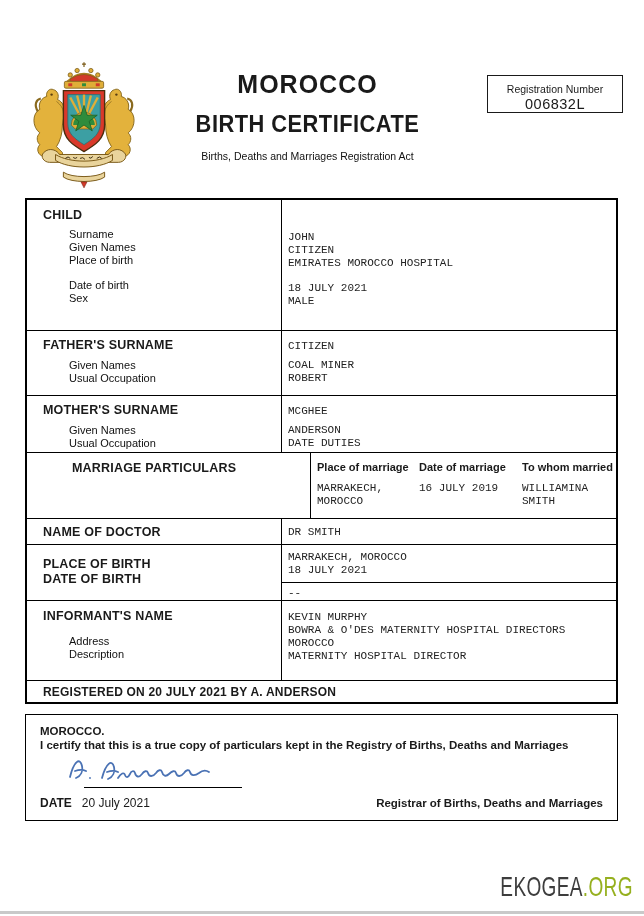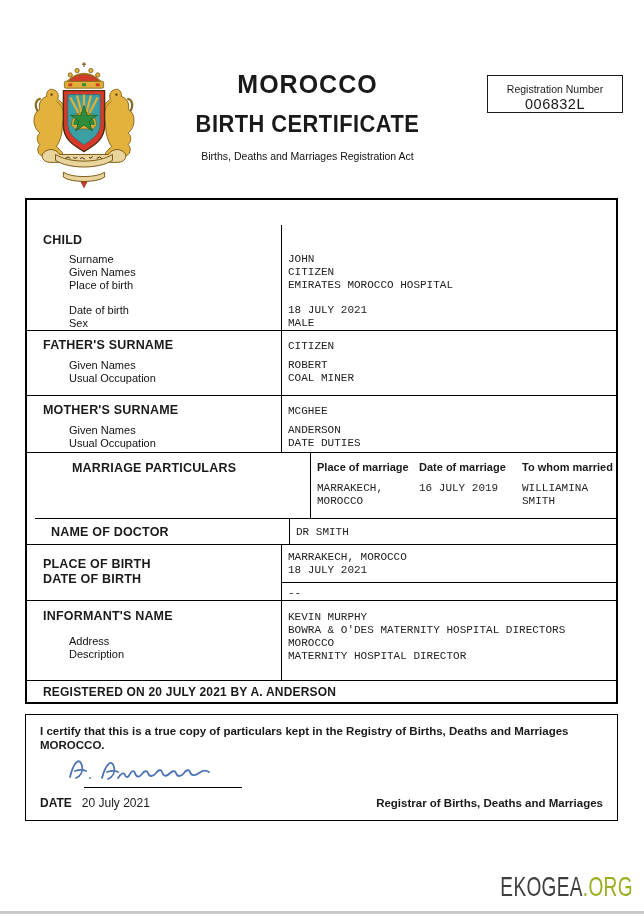--- a/index.html
+++ b/index.html
@@ -15,33 +15,33 @@
                transform:scaleX(0.95); transform-origin:center; line-height:26px; }
   .subtitle { font-size:10.5px; margin-top:13px; color:#111; }
   .regbox { position:absolute; left:487px; top:75px; width:136px; height:38px;
             border:1.5px solid #1a1a1a; text-align:center; padding-top:7px; }
   .regbox .lbl { font-size:10.5px; }
   .regbox .val { font-size:14.5px; letter-spacing:0.5px; margin-top:1px; }
 
   
   .cert-table { position:absolute; left:25px; top:198px; width:593px; border:2px solid #000; background:#fff; }
   .trow { position:relative; display:flex; border-top:1px solid #000; }
-  .trow:first-child { border-top:none;align-items:flex-end; }
+  .trow:first-child { border-top:none; }
   .lcell { width:255px; border-right:1px solid #000; padding-left:16px; }
   .rcell { flex:1; padding-left:6px; }
   .sec { font-size:12.5px; font-weight:bold; letter-spacing:0.2px; }
   .sublabels { padding-left:26px; font-size:11px; line-height:13px; color:#111; }
   .mono { font-family:"Liberation Mono", monospace; font-size:11px; line-height:13px; color:#222; }
   .gap { height:12px; }
 
   .row-child    { height:130px; }
   .row-father   { height:65px; }
   .row-mother   { height:57px; }
   .row-marriage { height:66px; }
-  .row-doctor   { height:26px;margin-left:8px; }
+  .row-doctor   { height:26px; }
   .row-birth    { height:56px; }
   .row-informant{ height:80px; }
   .row-registered { height:22px; border-top:1px solid #000; }
   .row-registered .sec { padding:4px 0 0 16px; font-size:12px; }
 
   .row-child .lcell { padding-top:8px; }
   .row-child .sublabels { margin-top:6px; }
   .row-child .rcell { padding-top:31px; }
 
   .row-father .lcell, .row-mother .lcell { padding-top:7px; }
@@ -183,22 +183,22 @@
       <div class="lcell">
         <div class="sec">FATHER'S SURNAME</div>
         <div class="sublabels">
           <div>Given Names</div>
           <div>Usual Occupation</div>
         </div>
       </div>
       <div class="rcell mono">
         <div>CITIZEN</div>
         <div class="vgap6"></div>
+        <div>COAL MINER</div>
         <div>ROBERT</div>
-        <div>COAL MINER</div>
       </div>
     </div>
 
     <div class="trow row-mother">
       <div class="lcell">
         <div class="sec">MOTHER'S SURNAME</div>
         <div class="sublabels">
           <div>Given Names</div>
           <div>Usual Occupation</div>
         </div>
@@ -277,22 +277,22 @@
       </div>
     </div>
 
     <div class="trow row-registered">
       <div class="sec">REGISTERED ON 20 JULY 2021 BY A. ANDERSON</div>
     </div>
   </div>
 
   <div class="certify">
     <div class="certify-text">
+      <div>MOROCCO.</div>
       <div>I certify that this is a true copy of particulars kept in the Registry of Births, Deaths and Marriages</div>
-      <div>MOROCCO.</div>
     </div>
     <div class="sig-wrap">
       <svg width="180" height="32" viewBox="0 0 180 32">
         <g fill="none" stroke="#4a72b4" stroke-width="1.8" stroke-linecap="round">
           <path d="M8,24 C12,8 18,4 20,13 C21,18 19,23 14,25 M13,18 C17,16.5 21,16.5 24,18"></path>
           <circle cx="28" cy="25" r="0.9" fill="#4a72b4" stroke="none"></circle>
           <path d="M40,25 C44,10 50,6 52,14 C53,19 51,24 46,26 M45,19 C49,17.5 53,17.5 56,19"></path>
           <path d="M56,25 C59,20 62,19 63,22 C64,25 66,25 68,21 C69,18 72,17 73,20 C74,24 77,25 80,21 C82,18 85,17 86,20 C87,24 91,24 94,20 C96,17 99,16 100,19 C101,23 104,24 107,21 C110,18 113,17 114,20 C115,24 119,24 122,20 C124,17 127,16 128,19 C129,23 133,23 137,20 C140,17.5 144,17 147,19"></path>
         </g>
       </svg>

